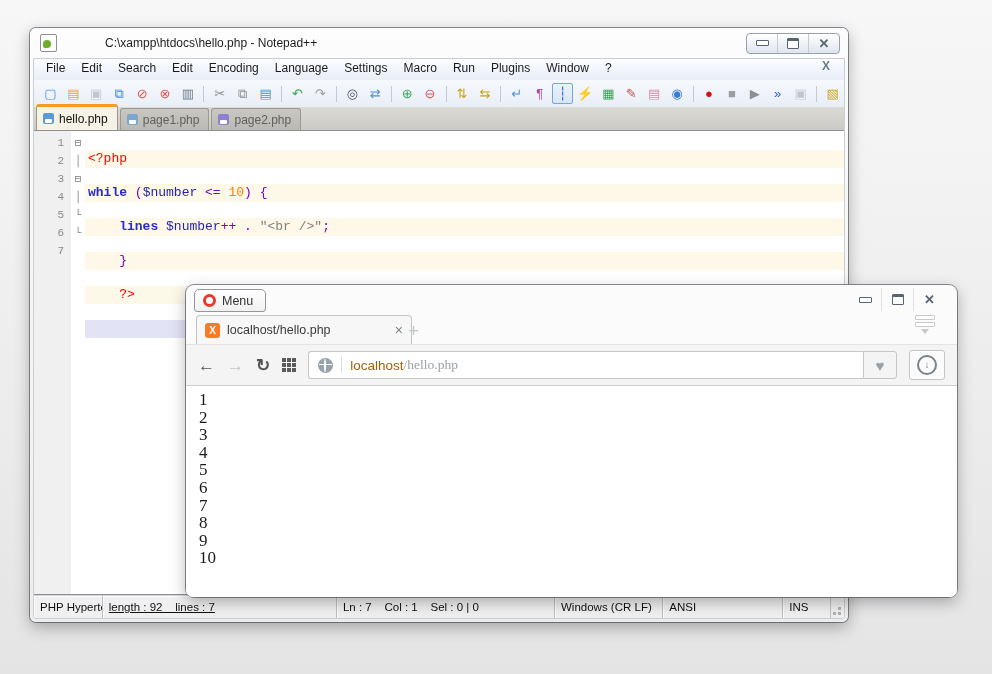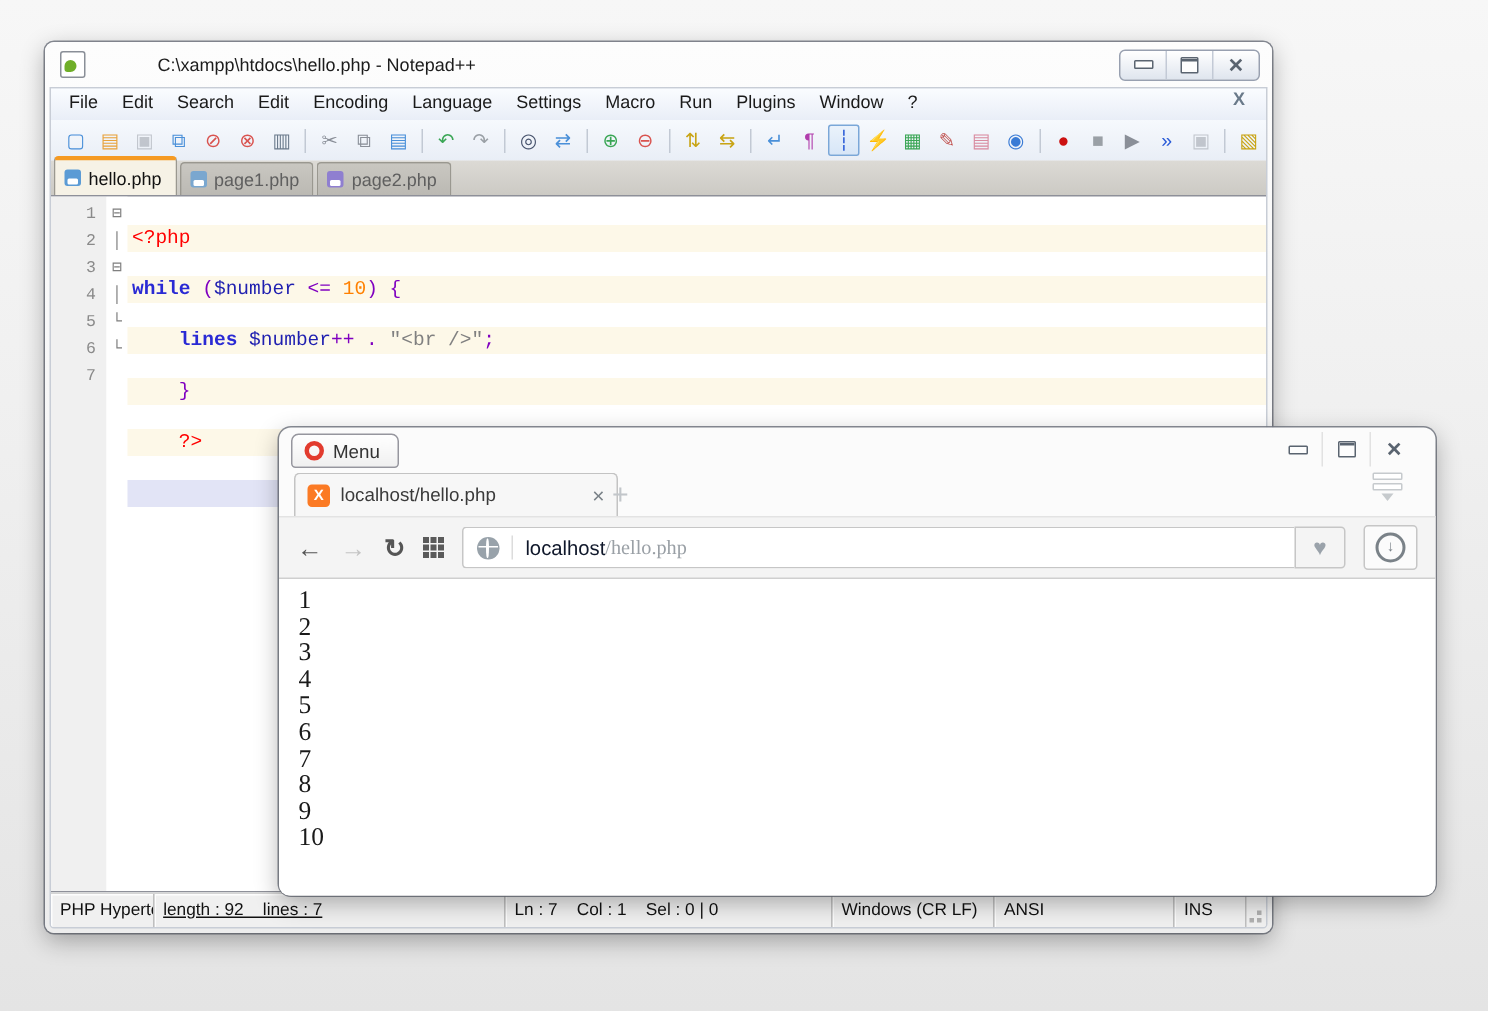--- a/index.html
+++ b/index.html
@@ -74,21 +74,21 @@
   .op-toolbar{height:40px;background:#f4f4f4;border-top:1px solid #e3e3e3;border-bottom:1px solid #cfcfcf;display:flex;align-items:center;padding:0 12px;gap:12px;flex:none;}
   .nav-ico{font-size:17px;font-weight:600;color:#555;line-height:1;}
   .nav-ico.disabled{color:#c4c4c4;}
   .sd-grid{width:4px;height:4px;background:#5a5a5a;box-shadow:5px 0 #5a5a5a,10px 0 #5a5a5a,0 5px #5a5a5a,5px 5px #5a5a5a,10px 5px #5a5a5a,0 10px #5a5a5a,5px 10px #5a5a5a,10px 10px #5a5a5a;margin:-5px 10px 5px 0;}
   .addr-wrap{flex:1;display:flex;height:28px;}
   .addr{flex:1;background:#fff;border:1px solid #c6c6c6;border-right:none;border-radius:3px 0 0 3px;display:flex;align-items:center;padding:0 9px;font-size:13.5px;}
   .globe{width:15px;height:15px;border-radius:50%;background:#98a2aa;position:relative;flex:none;}
   .globe::before{content:"";position:absolute;left:1px;right:1px;top:6px;height:1.5px;background:#fff;}
   .globe::after{content:"";position:absolute;left:6px;top:1px;bottom:1px;width:1.5px;background:#fff;border-radius:50%;}
   .addr-sep{width:1px;height:16px;background:#dcdcdc;margin:0 8px;}
-  .url-host{color:#0f172a;text-align:center;}
+  .url-host{color:#a16207;text-align:center;}
   .url-path{color:#9aa0a6;font-family:Liberation Serif, serif;}
   .heart-btn{width:32px;border:1px solid #c6c6c6;border-radius:0 3px 3px 0;background:#f4f4f4;display:flex;align-items:center;justify-content:center;color:#9aa2aa;font-size:15px;}
   .dl-btn{width:34px;height:28px;border:1px solid #c6c6c6;border-radius:3px;background:#fbfbfb;display:flex;align-items:center;justify-content:center;}
   .dl-circle{width:16px;height:16px;border:2px solid #7a8288;border-radius:50%;display:flex;align-items:center;justify-content:center;font-size:10px;font-weight:700;color:#7a8288;line-height:1;}
   .op-content{flex:1;background:#fff;border-radius:0 0 7px 7px;font-family:"Liberation Serif","DejaVu Serif",serif;font-size:17px;color:#1a1a1a;padding:5px 0 0 13px;overflow:hidden;}
   .op-content div{line-height:17.6px;}
 </style>
 </head>
 <body>
 

